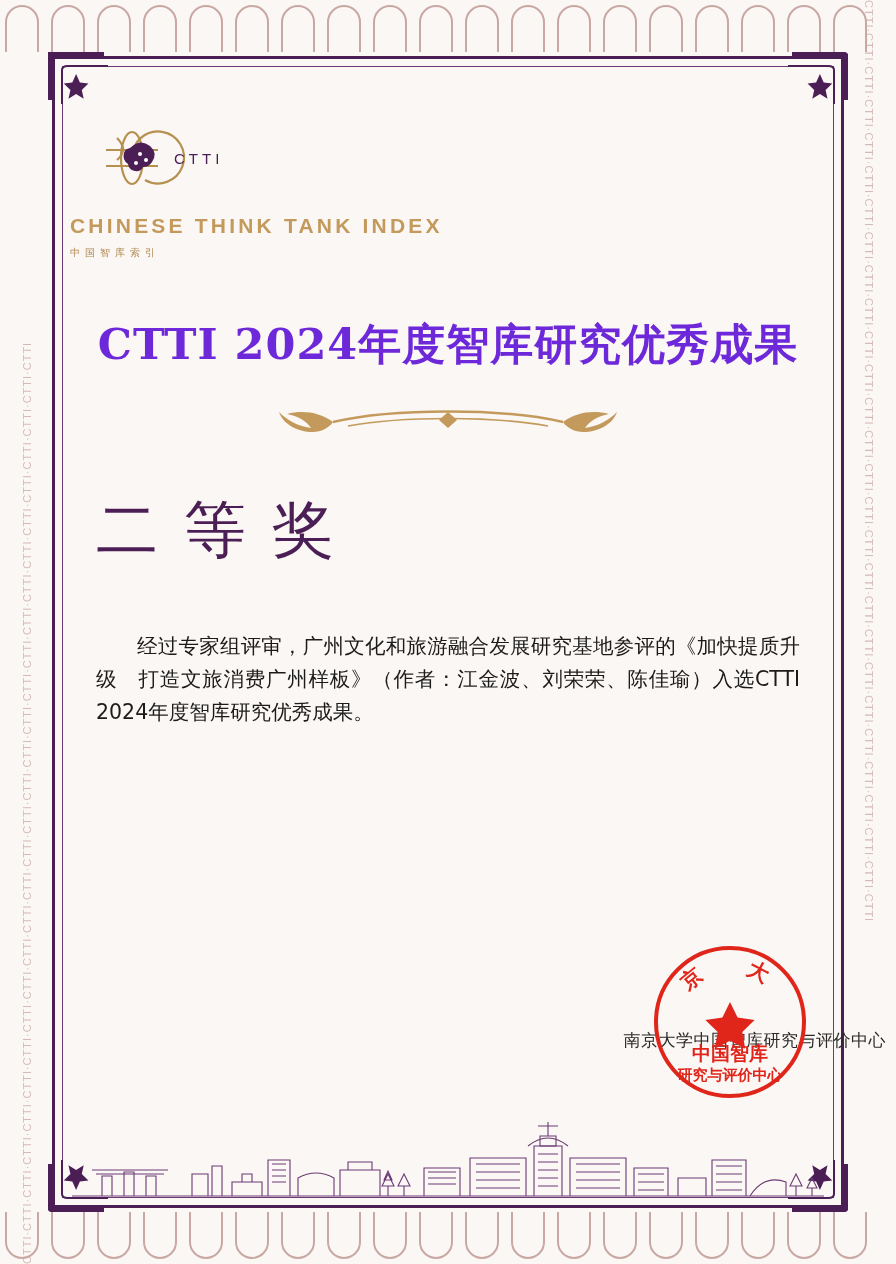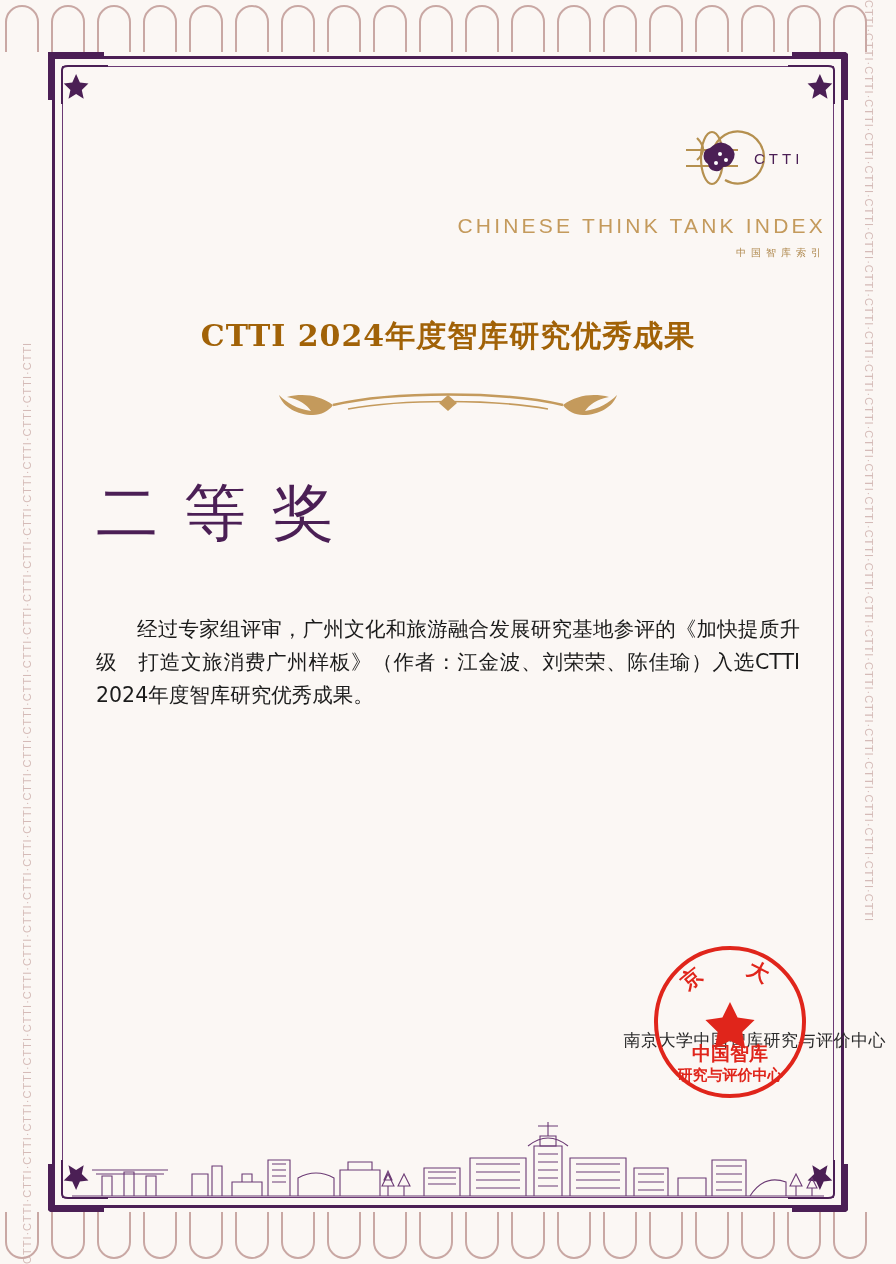--- a/index.html
+++ b/index.html
@@ -98,50 +98,50 @@
   
   .content {
     position: absolute;
     left: 70px;
     right: 70px;
     top: 80px;
     bottom: 80px;
   }
 
   .logo-block {
-    text-align: right;
+    text-align: left;
     padding-top: 42px;
   }
   .logo-mark {
     display: inline-block;
   }
   .logo-en {
     margin-top: 16px;
     font-family: "Liberation Sans", sans-serif;
     font-size: 21px;
     letter-spacing: 3.2px;
     color: #c49a5c;
-    font-weight: 400;
+    font-weight: 700;
   }
   .logo-cn {
     margin-top: 8px;
     font-family: "DejaVu Sans", sans-serif;
     font-size: 10px;
     letter-spacing: 5px;
     color: #b08a50;
   }
 
   .main-title {
     margin-top: 56px;
     text-align: center;
     font-family: "DejaVu Serif", serif;
     font-weight: 700;
-    font-size: 30px;
+    font-size: 43px;
     letter-spacing: 1px;
-    color: #a16207;
+    color: #6d28d9;
     white-space: nowrap;
   }
 
   .divider {
     margin: 18px auto 0;
     width: 390px;
     height: 58px;
   }
   .divider svg { display: block; }
 

